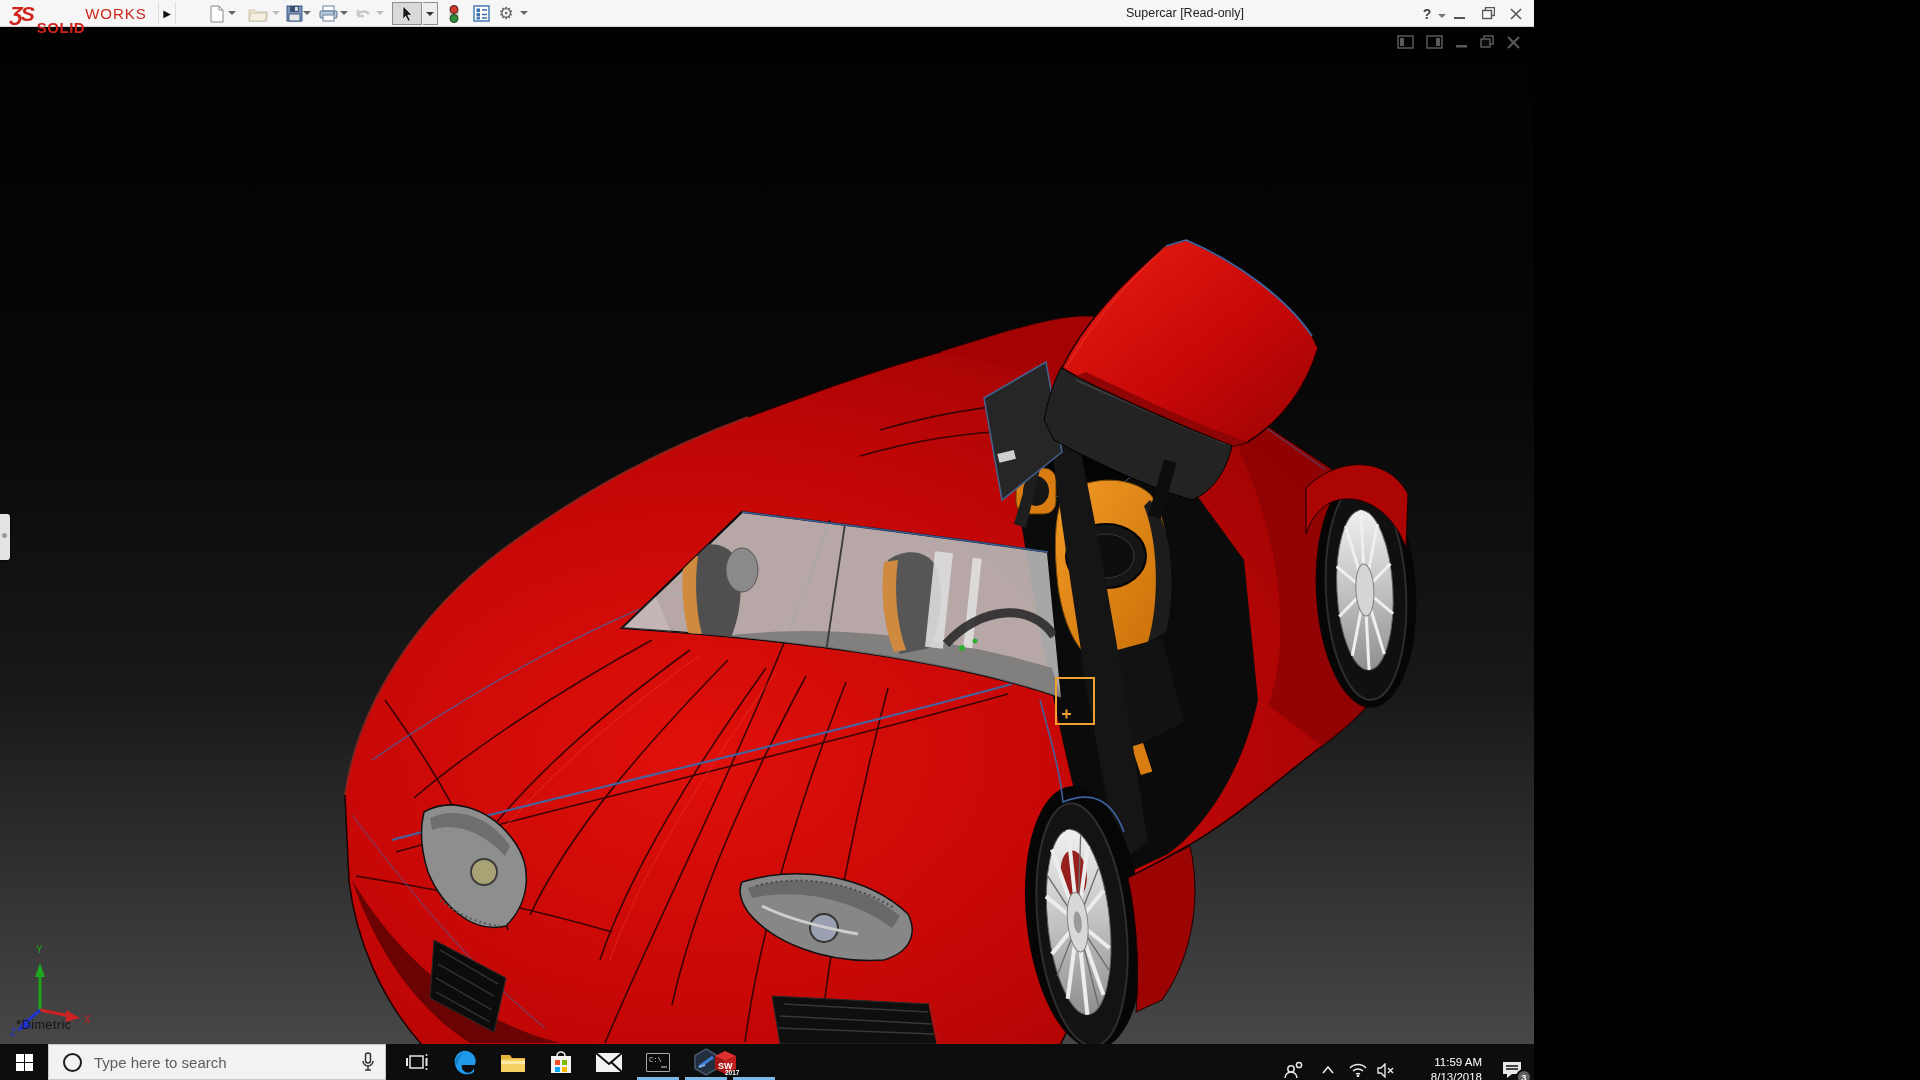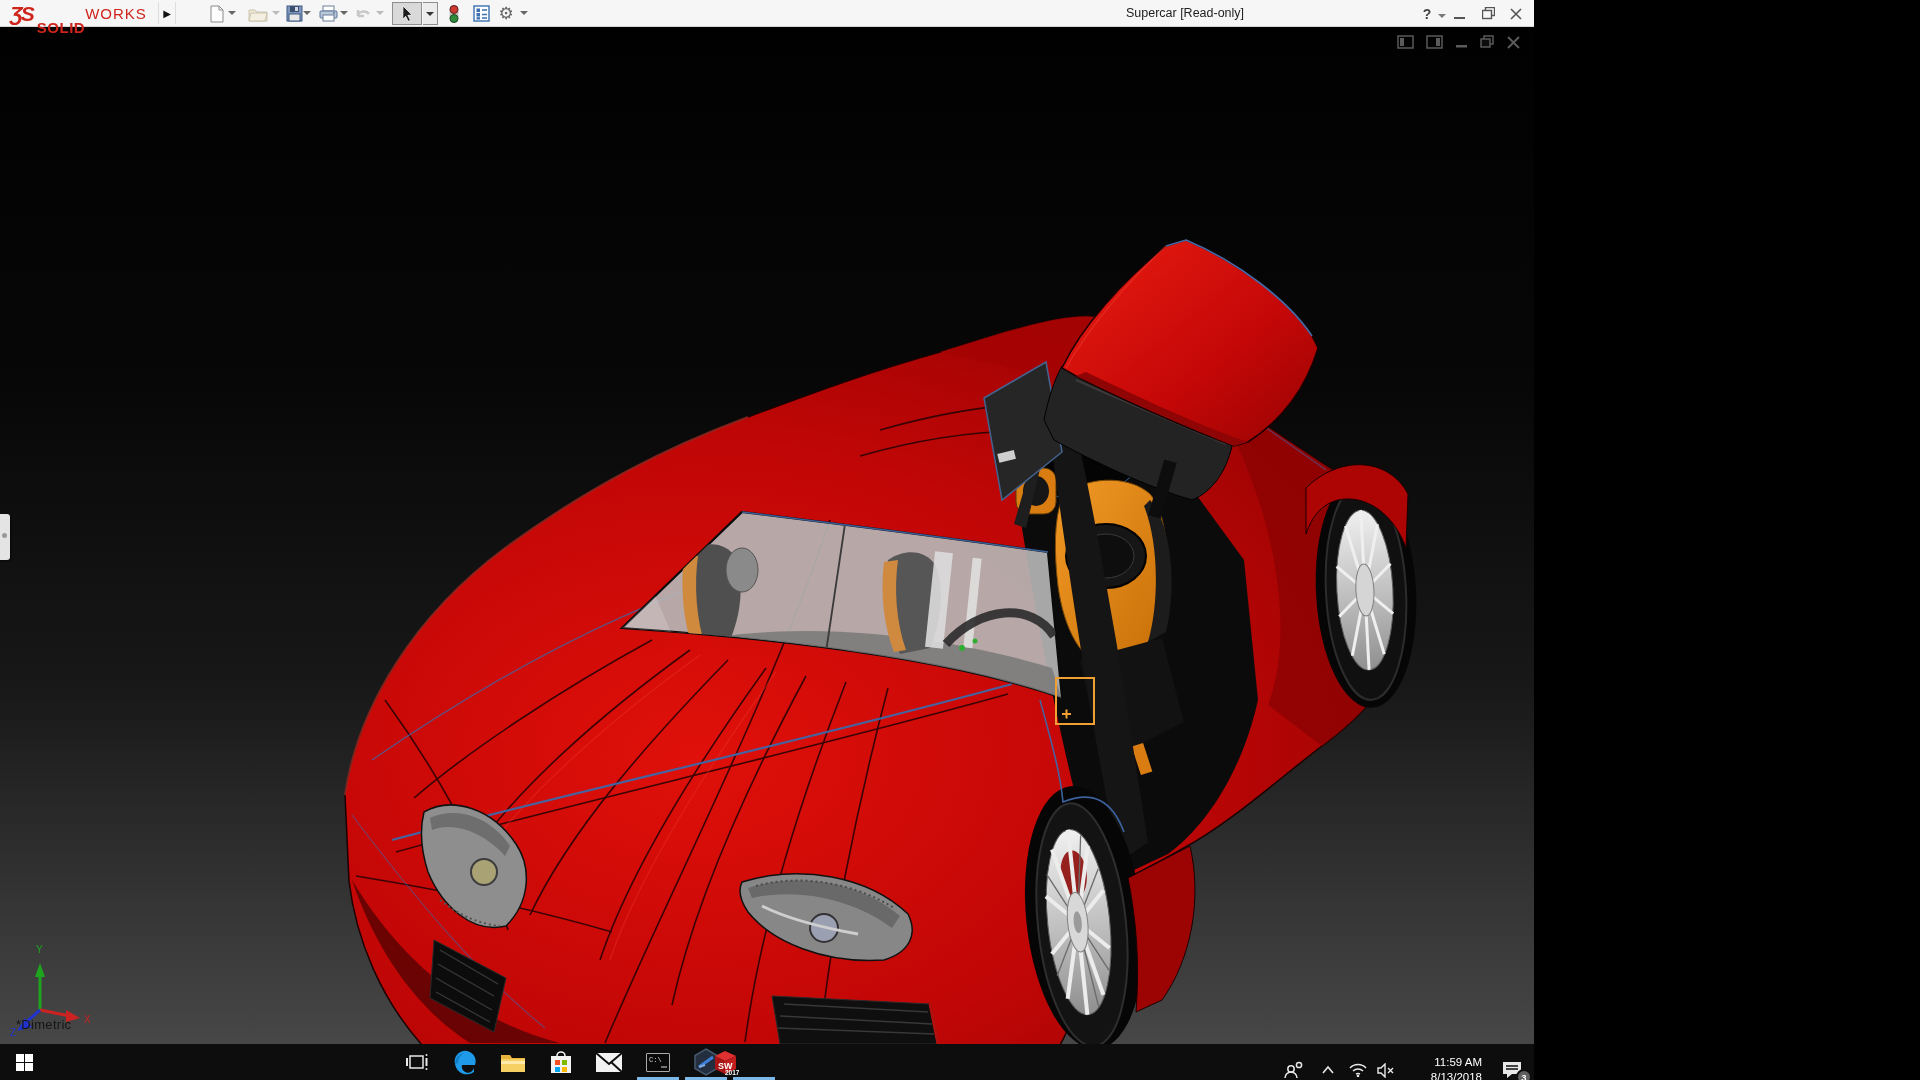--- a/index.html
+++ b/index.html
@@ -425,20 +425,28 @@
   <div class="taskbar">
     <div class="start-btn">
       <svg width="17" height="17">
         <rect x="0" y="0" width="8" height="8" fill="#fff"></rect>
           <rect x="9" y="0" width="8" height="8" fill="#fff"></rect>
         <rect x="0" y="9" width="8" height="8" fill="#fff"></rect>
           <rect x="9" y="9" width="8" height="8" fill="#fff"></rect>
       </svg>
     </div>
 
+    <div class="search-box">
+      <span class="cortana-ring"></span>
+      <input type="text" placeholder="Type here to search" style="">
+      <svg class="mic" width="14" height="21">
+        <rect x="4.5" y="1" width="5" height="10" rx="2.5" fill="none" stroke="#333" stroke-width="1.5"></rect>
+        <path d="M2,9 a5,5 0 0 0 10,0 M7,14 v4 M4,18 h6" fill="none" stroke="#333" stroke-width="1.5"></path>
+      </svg>
+    </div>
 
     <div class="tb-slot" style="left:393px">
       <svg width="22" height="18">
           <rect x="4" y="3" width="13" height="12" fill="none" stroke="#e8e8e8" stroke-width="1.5"></rect>
           <rect x="0" y="5" width="2" height="8" fill="#e8e8e8"></rect>
           <rect x="19.5" y="5" width="2" height="8" fill="#e8e8e8"></rect>
           <circle cx="20.5" cy="2" r="1" fill="#e8e8e8"></circle>
           <circle cx="20.5" cy="16" r="1" fill="#e8e8e8"></circle>
         </svg>
     </div>

